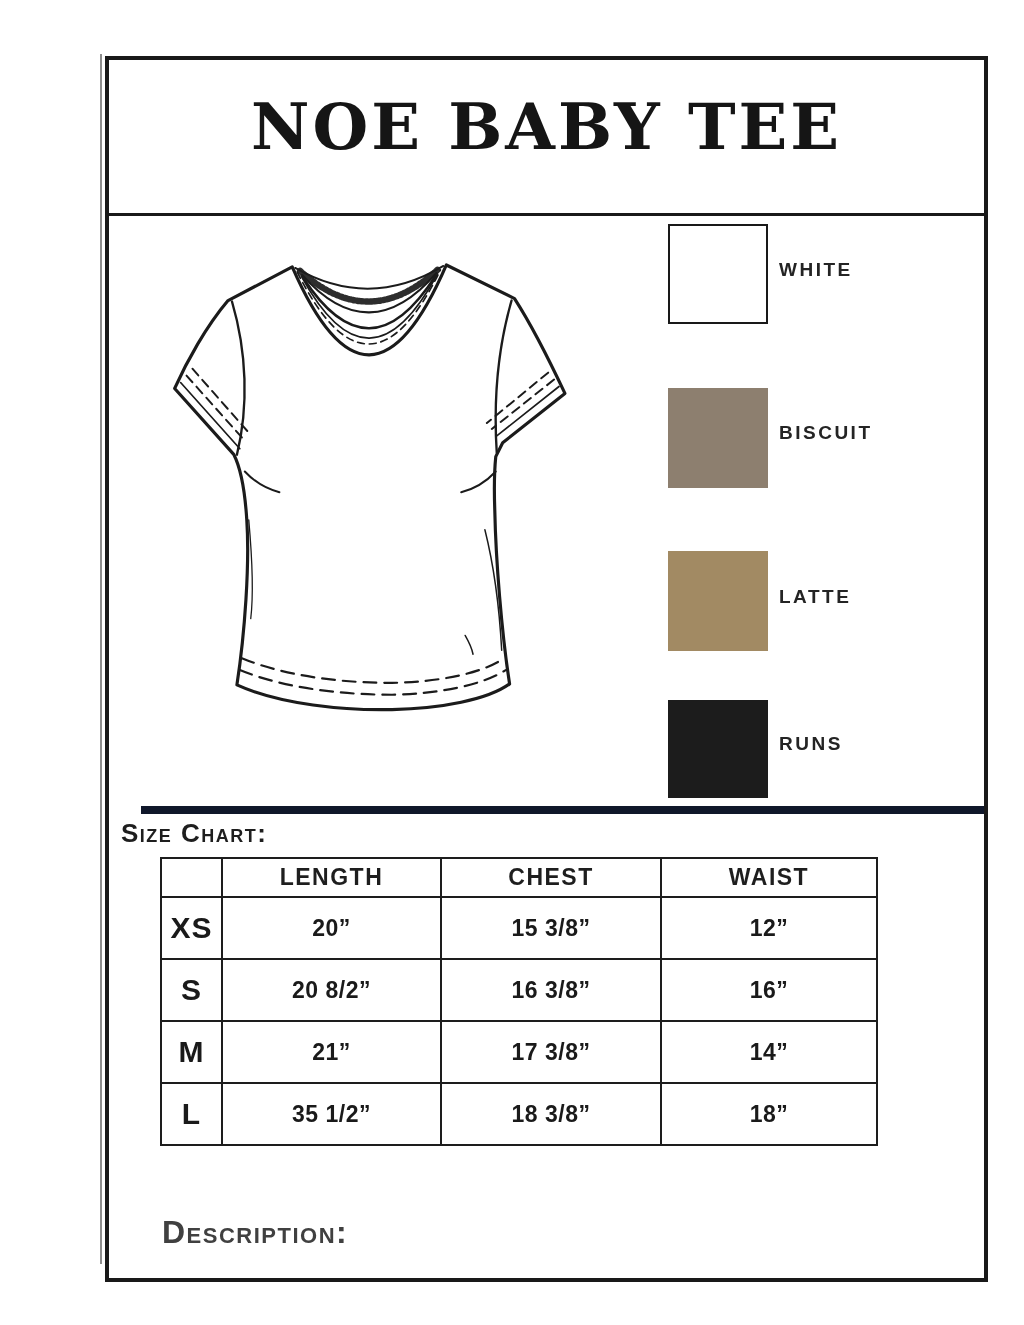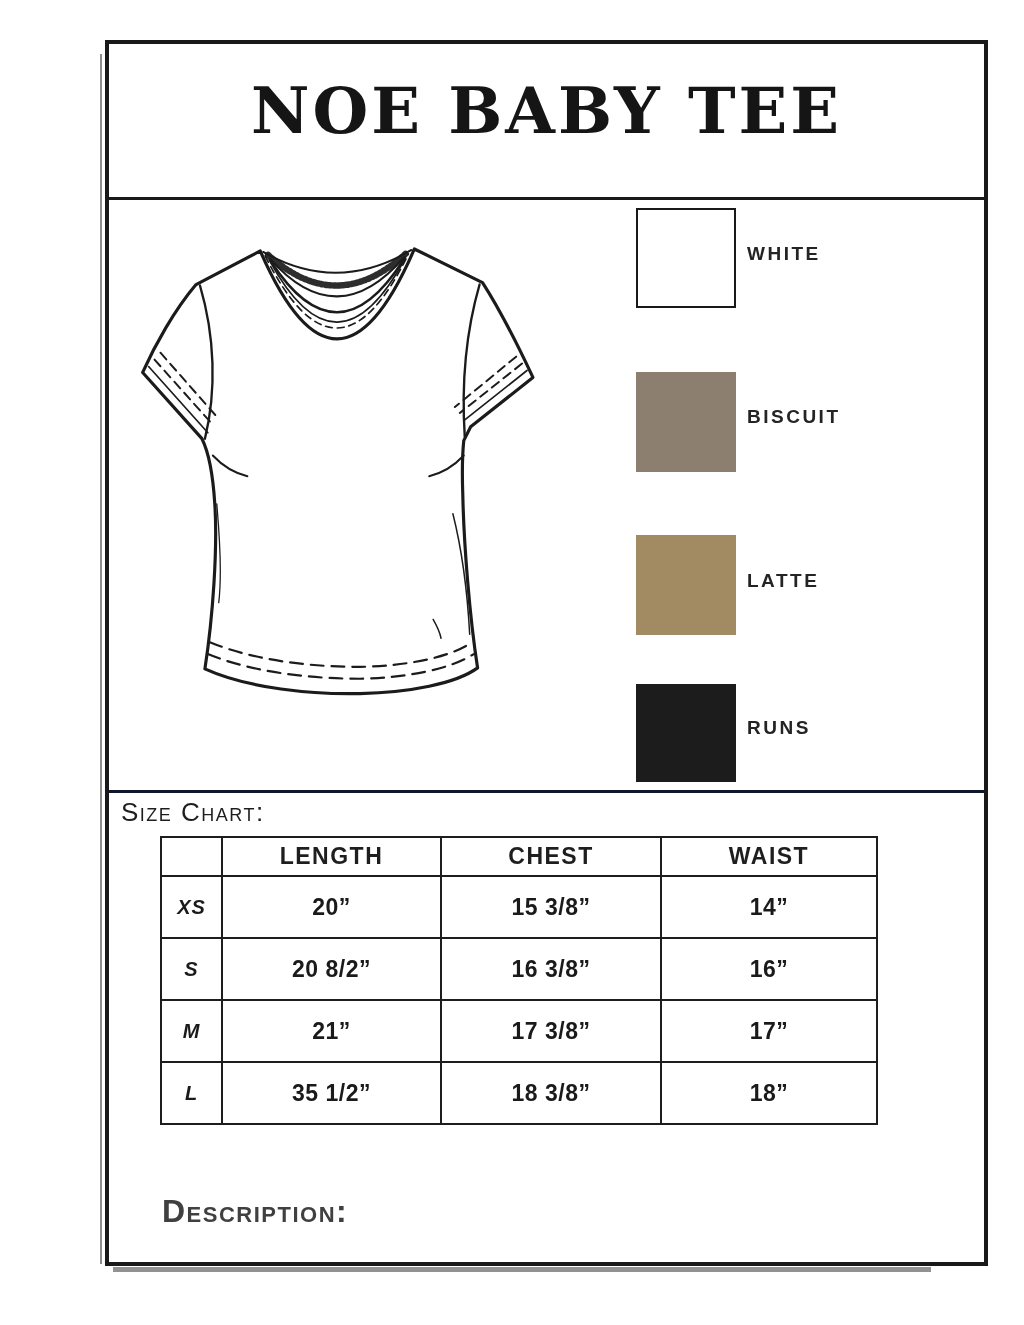--- a/index.html
+++ b/index.html
@@ -1,59 +1,59 @@
 <!DOCTYPE html>
 <html><head>
 <meta charset="utf-8">
 <style>
   html,body{margin:0;padding:0;background:#ffffff;}
   body{width:1024px;height:1325px;position:relative;overflow:hidden;
        font-family:"Liberation Sans",sans-serif;color:#1a1a1a;}
 
   
-  .page{position:absolute;left:105px;top:40px;width:883px;height:1226px;
+  .page{position:absolute;left:105px;top:56px;width:883px;height:1226px;
         box-sizing:border-box;border:4px solid #191919;background:#ffffff;}
   .scan-line-left{position:absolute;left:100px;top:54px;width:2px;height:1210px;
         background:#8d8d8d;}
   .page-shadow{position:absolute;left:113px;top:1267px;width:818px;height:5px;
         background:#929292;}
 
   
   .title-section{height:153px;border-bottom:3px solid #191919;
         display:flex;align-items:center;justify-content:center;}
   .page-title{margin:0;transform:translateY(-10px);
         font-family:"DejaVu Serif",serif;font-weight:700;
         font-size:64px;letter-spacing:3px;color:#151515;white-space:nowrap;}
 
-  .visual-section{position:relative;height:590px;border-bottom:3px solid #0f172a;}
+  .visual-section{position:relative;height:590px;border-bottom:8px solid #0f172a;margin-left:32px;}
 
   .chart-section{position:relative;height:469px;}
 
   
   .swatch{position:absolute;left:527px;width:100px;height:100px;}
   .swatch.bordered{box-sizing:border-box;border:2px solid #191919;}
   .sw0{top:8px;}  .sw1{top:172px;} .sw2{top:335px;} .sw3{top:484px;height:98px;}
   .swatch-label{position:absolute;left:638px;font-weight:700;font-size:19px;
         letter-spacing:2.5px;line-height:20px;color:#242424;}
   .sl0{top:44px;} .sl1{top:207px;} .sl2{top:371px;} .sl3{top:518px;}
 
   
   .sketch{position:absolute;left:6px;top:4px;}
 
   
-  .chart-heading{position:absolute;left:12px;top:4px;font-size:26px;font-weight:400;
+  .chart-heading{position:absolute;left:12px;top:4px;font-size:26px;font-weight:700;
         font-variant:small-caps;letter-spacing:1.5px;line-height:30px;color:#1e1e1e;}
   table.size-chart{position:absolute;left:51px;top:43px;width:716px;
         border-collapse:collapse;table-layout:fixed;}
   table.size-chart th,table.size-chart td{border:2px solid #1d1d1d;
         text-align:center;vertical-align:middle;padding:0;}
   table.size-chart thead tr{height:39px;}
   table.size-chart tbody tr{height:62px;}
   th.hdr{font-size:23px;font-weight:700;letter-spacing:1.5px;color:#1e1e1e;}
-  td.size-cell{font-size:20px;font-weight:700;letter-spacing:1px;font-style:italic;}
+  td.size-cell{font-size:30px;font-weight:700;letter-spacing:1px;}
   td.val-cell{font-size:23px;font-weight:700;letter-spacing:0.5px;}
 
   .desc-heading{position:absolute;left:53px;top:404px;font-size:32px;font-weight:700;
         font-variant:small-caps;letter-spacing:1.5px;line-height:28px;color:#404040;}
   .desc-text{position:absolute;left:53px;top:437px;font-size:20px;font-weight:700;
         letter-spacing:1.2px;color:#242424;white-space:nowrap;}
 </style>
 </head>
 <body>
 
@@ -131,33 +131,33 @@
           <th class="hdr">LENGTH</th>
           <th class="hdr">CHEST</th>
           <th class="hdr">WAIST</th>
         </tr>
       </thead>
       <tbody>
         <tr>
           <td class="size-cell">XS</td>
           <td class="val-cell">20”</td>
           <td class="val-cell">15 3/8”</td>
-          <td class="val-cell">14”</td>
+          <td class="val-cell">12”</td>
         </tr>
         <tr>
           <td class="size-cell">S</td>
           <td class="val-cell">20 8/2”</td>
           <td class="val-cell">16 3/8”</td>
           <td class="val-cell">16”</td>
         </tr>
         <tr>
           <td class="size-cell">M</td>
           <td class="val-cell">21”</td>
           <td class="val-cell">17 3/8”</td>
-          <td class="val-cell">17”</td>
+          <td class="val-cell">14”</td>
         </tr>
         <tr>
           <td class="size-cell">L</td>
           <td class="val-cell">35 1/2”</td>
           <td class="val-cell">18 3/8”</td>
           <td class="val-cell">18”</td>
         </tr>
       </tbody>
     </table>
 

